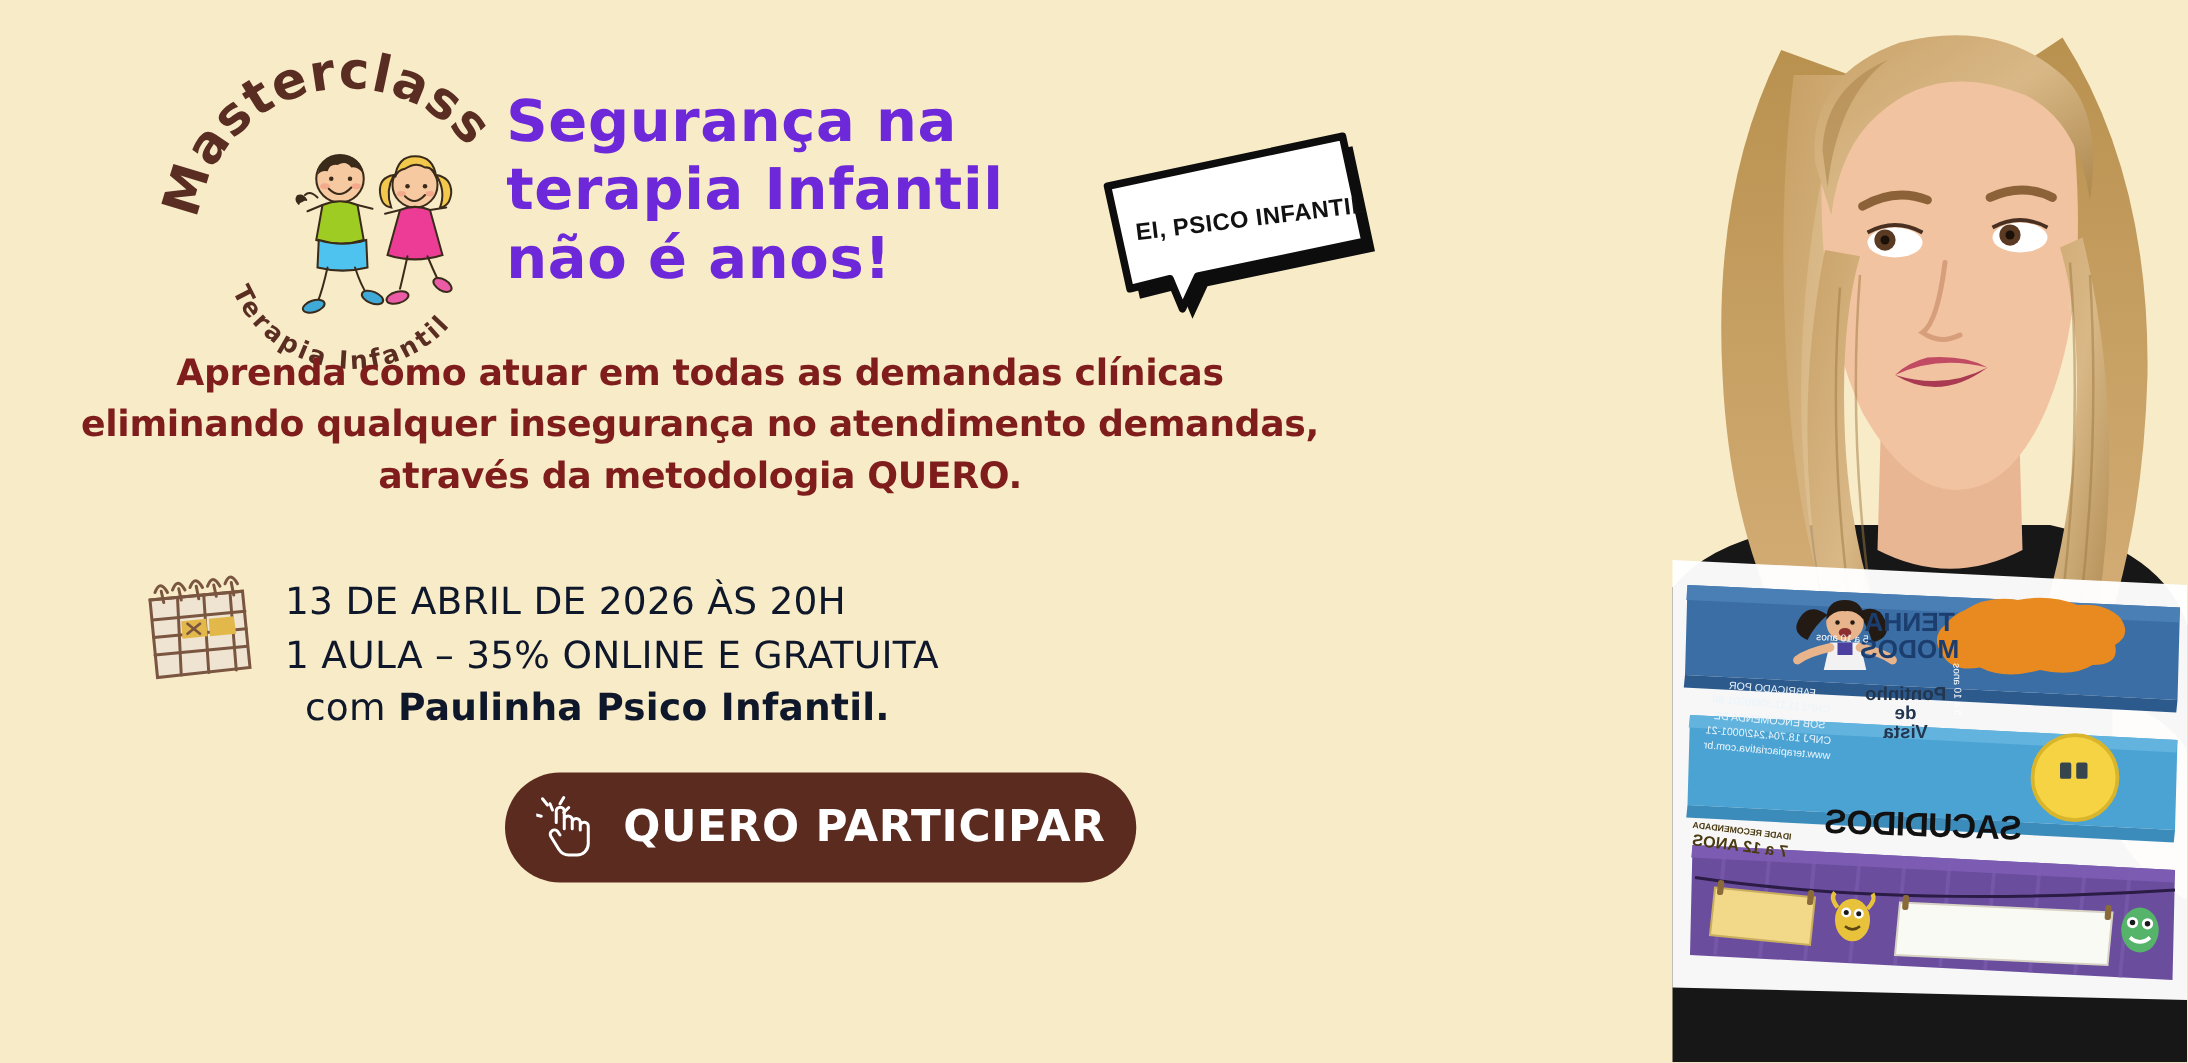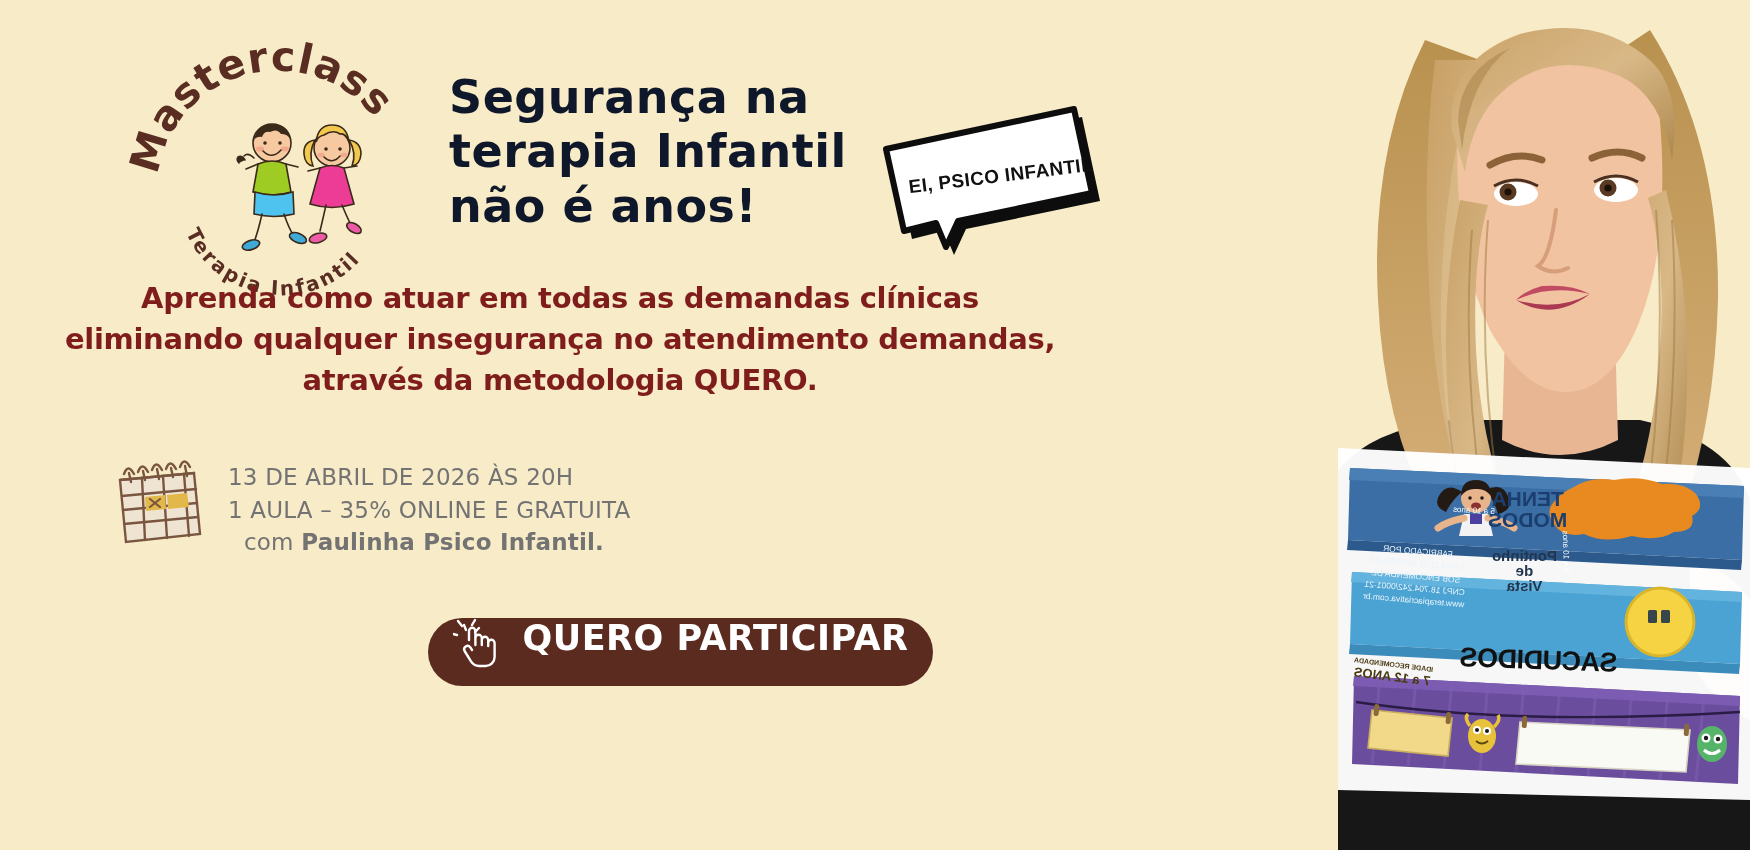--- a/index.html
+++ b/index.html
@@ -13,21 +13,21 @@
 
   
   .logo { position:absolute; left:150px; top:48px; width:260px; height:205px; }
   .logo svg { width:100%; height:100%; overflow:visible; }
 
   
   .headline {
     position:absolute; left:405px; top:70px; width:470px;
     font-family:"DejaVu Sans", sans-serif;
     font-size:46px; font-weight:700; line-height:1.18;
-    color:#0f172a; letter-spacing:0.5px;margin-left:44px;
+    color:#6d28d9; letter-spacing:0.5px;
   }
   .headline div { white-space:nowrap; }
 
   
   .bubble-wrap { position:absolute; left:868px; top:105px; width:240px; height:150px; }
   .bubble-wrap svg { width:100%; height:100%; overflow:visible; }
   .bubble-text {
     position:absolute; left:40px; top:60px;
     transform:rotate(-7deg);
     font-family:"Liberation Sans", sans-serif;
@@ -45,31 +45,31 @@
   }
   .subhead div { white-space:nowrap; }
 
   
   .info { position:absolute; left:110px; top:452px; display:flex; align-items:flex-start; gap:18px; }
   .cal { width:100px; height:95px; flex:none; }
   .cal svg { width:100%; height:100%; }
   .info-lines {
     padding-top:9px;
     font-family:"DejaVu Sans", sans-serif;
-    font-size:23px; line-height:1.42; color:#737373; letter-spacing:0.2px;
+    font-size:30px; line-height:1.42; color:#0f172a; letter-spacing:0.2px;
   }
   .info-lines .l1, .info-lines .l2 { font-weight:400; }
   .info-lines .l3 { font-weight:400;margin-left:16px; }
   .info-lines .l3 b { font-weight:700; }
 
   
   .cta {
-    position:absolute; left:428px; top:618px; width:505px; height:68px;
+    position:absolute; left:404px; top:618px; width:505px; height:88px;
     background:#5C2B20; border-radius:44px;
-    display:flex; align-items:flex-start; justify-content:center; gap:22px;
+    display:flex; align-items:center; justify-content:center; gap:22px;
     cursor:pointer; border:none;
   }
   .cta-icon { width:48px; height:52px; flex:none; }
   .cta-icon svg { width:100%; height:100%; }
   .cta-label {
     font-family:"DejaVu Sans", sans-serif;
     font-size:35px; font-weight:700; color:#FFFFFF; letter-spacing:0.5px;
   }
 
   

